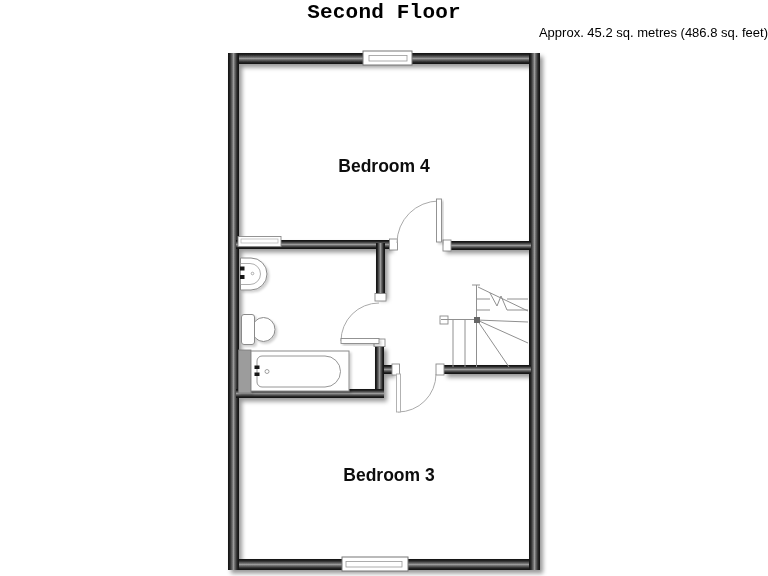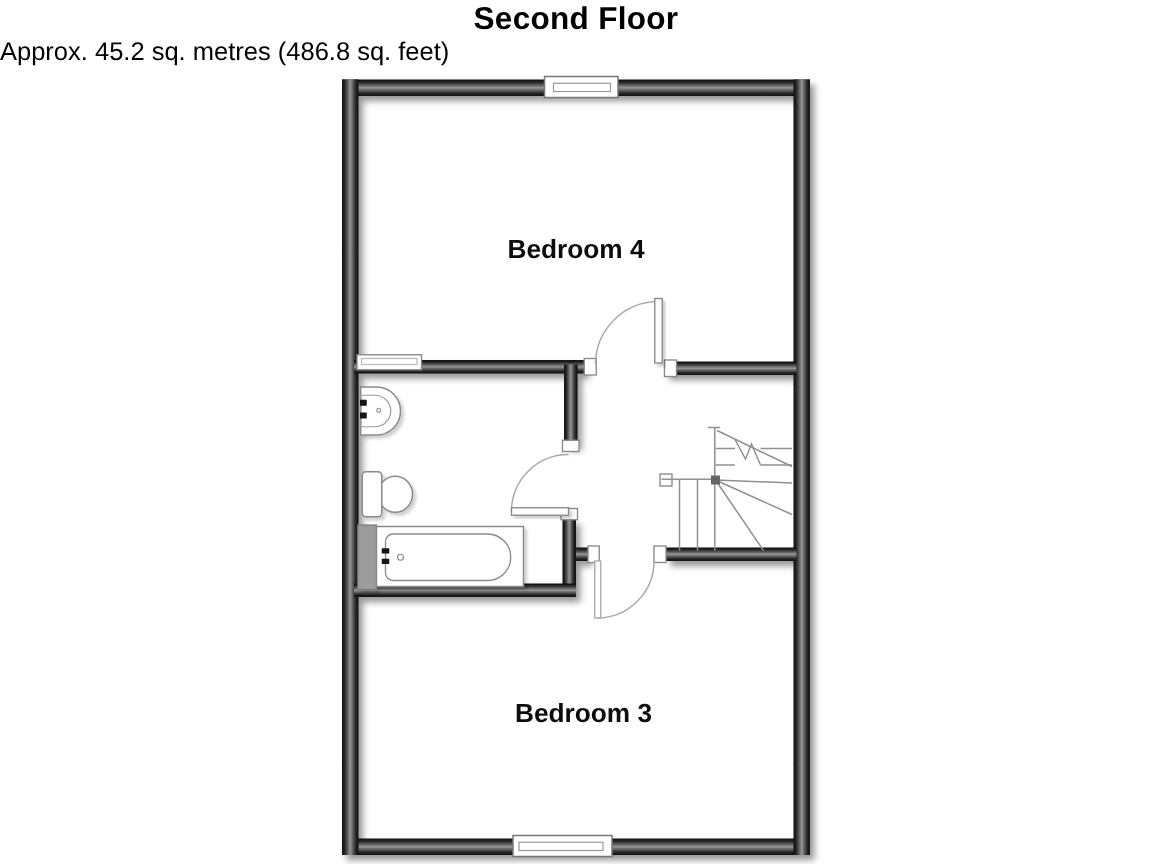--- a/index.html
+++ b/index.html
@@ -2,25 +2,25 @@
 <html><head>
 <meta charset="utf-8">
 <style>
   html,body{margin:0;padding:0;}
   body{
     width:768px;height:576px;background:#ffffff;position:relative;
     font-family:"Liberation Sans", sans-serif;overflow:hidden;
   }
   .title{
     position:absolute;top:1px;left:0;width:768px;text-align:center;
-    font-size:21px;font-weight:bold;color:#000;letter-spacing:.2px;
+    font-size:21px;font-weight:bold;color:#000;letter-spacing:.2px;font-family:Liberation Mono, monospace;
   }
   .subtitle{
-    position:absolute;top:25px;left:0;width:768px;text-align:left;
-    font-size:17px;color:#000;
+    position:absolute;top:25px;left:0;width:768px;text-align:right;
+    font-size:13px;color:#000;
   }
   svg{position:absolute;top:0;left:0;}
   .roomlabel{
     font-family:"Liberation Sans", sans-serif;
     font-weight:bold;font-size:17.5px;fill:#0d0d0d;
   }
 </style>
 </head>
 <body>
 

